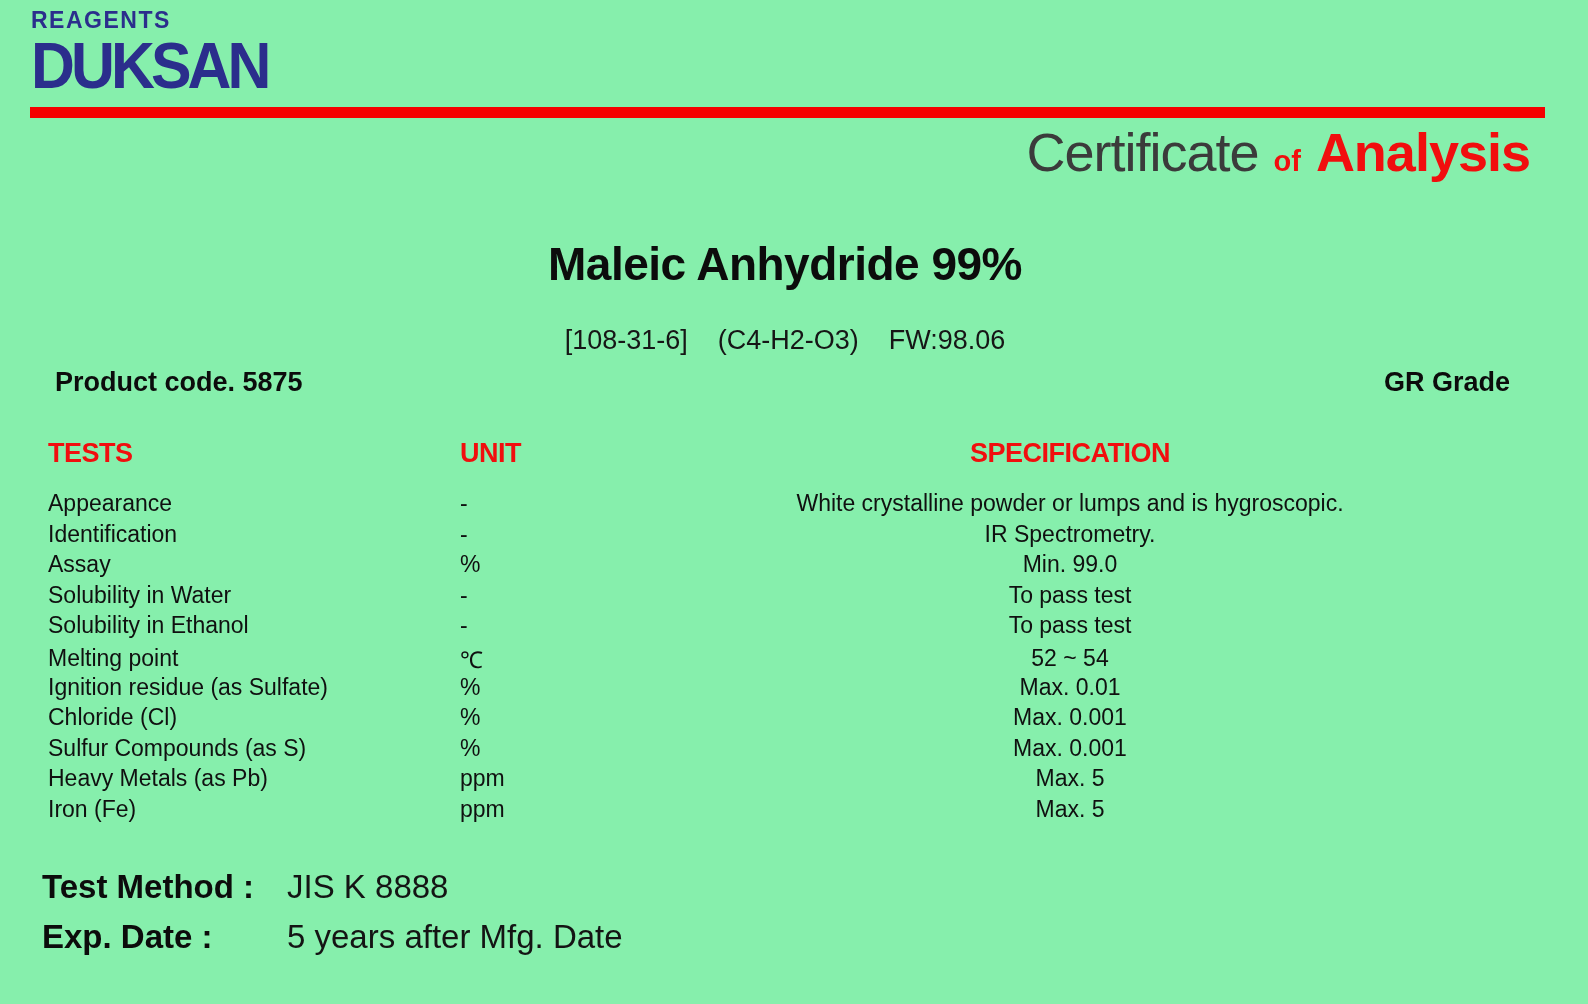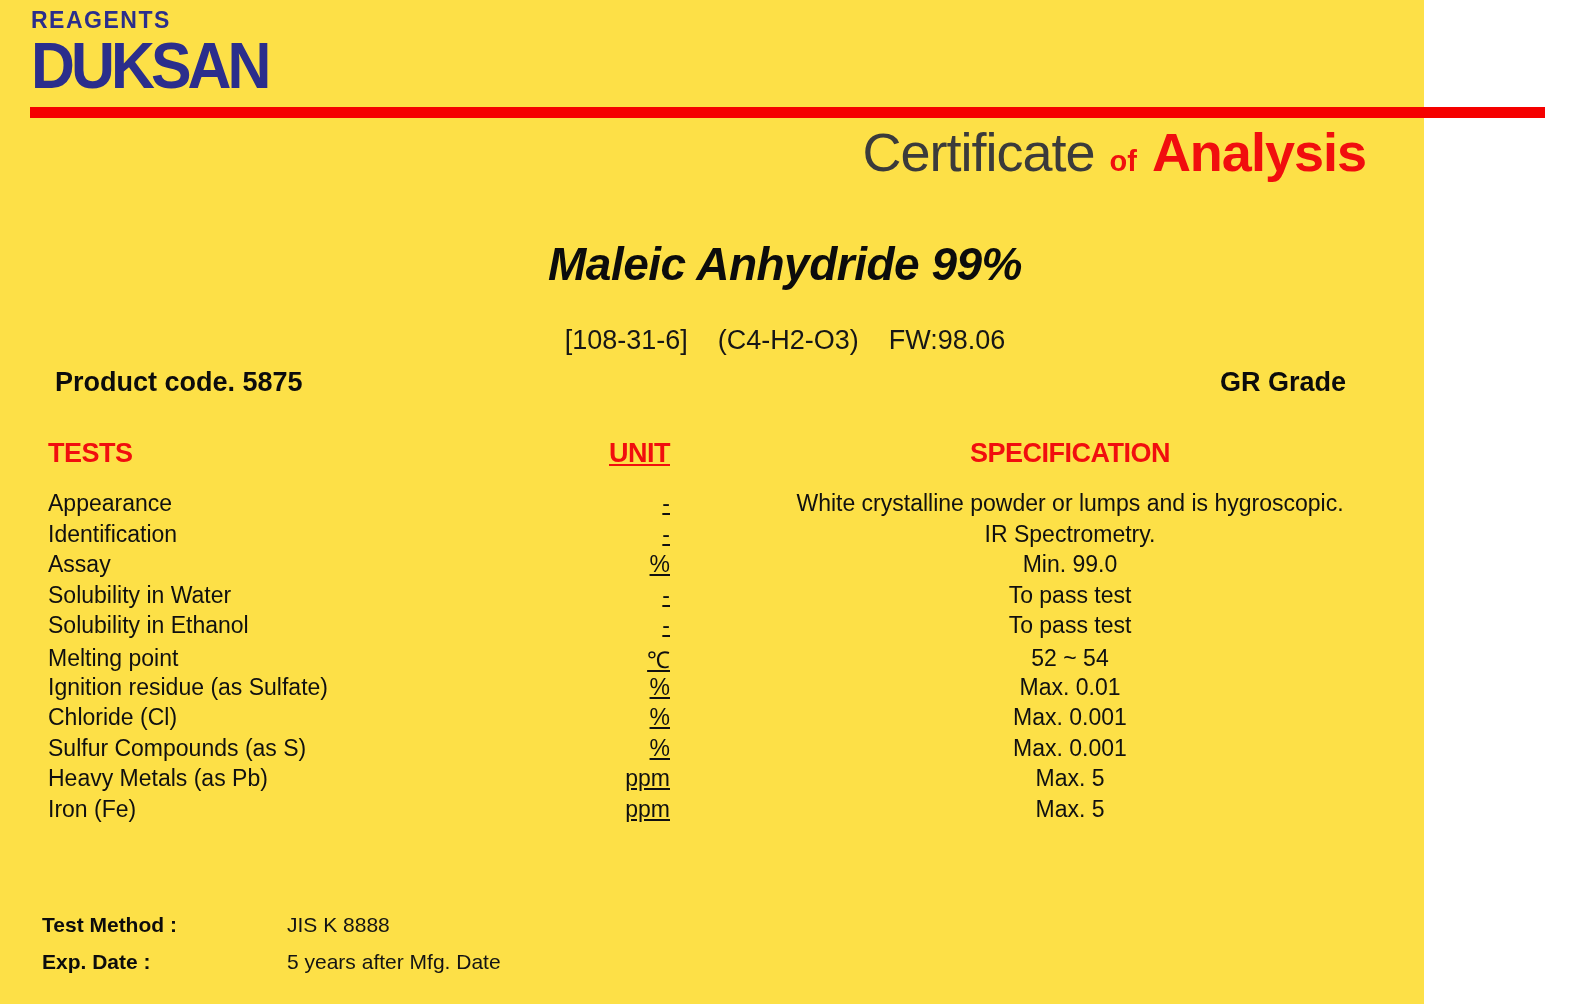--- a/index.html
+++ b/index.html
@@ -3,21 +3,21 @@
 <meta charset="utf-8">
 <style>
   * { margin:0; padding:0; box-sizing:border-box; }
   html,body { background:#ffffff; }
   body {
     width:1588px; height:1004px;
     font-family:"Liberation Sans", sans-serif;
     color:#141414;
     overflow:hidden;
   }
-  .page { position:relative; width:1424px; height:1004px; background:#fde047; }
+  .page { position:relative; width:1588px; height:1004px; background:#86efac; }
 
   
   .logo { position:absolute; left:31px; top:9px; }
   .logo-reagents {
     color:#2b2e8c; font-size:23px; font-weight:700; letter-spacing:1.5px;
     line-height:1;
   }
   .logo-duksan {
     color:#2b2e8c; font-size:62px; font-weight:700; letter-spacing:-4px;
     line-height:1; margin-top:2px; transform:scaleY(1.04) scaleX(0.98);
@@ -35,51 +35,51 @@
     position:absolute; top:121px; right:58px;
     display:flex; align-items:baseline; gap:15px; white-space:nowrap;
   }
   .coa-certificate { font-size:54px; font-weight:400; color:#3b3b3b; letter-spacing:-1px; }
   .coa-of { font-size:29px; font-weight:700; color:#f10e0e; }
   .coa-analysis { font-size:54px; font-weight:700; color:#f10e0e; letter-spacing:-1px; }
 
   
   .title {
     position:absolute; top:237px; left:0; width:1570px; text-align:center;
-    font-size:46px; font-weight:700; color:#0c0c0c; letter-spacing:-0.5px;font-style:italic;
+    font-size:46px; font-weight:700; color:#0c0c0c; letter-spacing:-0.5px;
   }
   .cas-line {
     position:absolute; top:325px; left:0; width:1570px;
     display:flex; justify-content:center; gap:30px;
     font-size:27px; color:#161616;
   }
   .code-grade-row {
     position:absolute; top:367px; left:55px; right:78px;
     display:flex; justify-content:space-between; align-items:baseline;
     font-size:27px; font-weight:700; color:#0c0c0c;gap:12px;
   }
 
   
   .spec-table { position:absolute; top:432px; left:48px; }
   .trow { display:grid; grid-template-columns:412px 210px 800px; align-items:center; }
   .trow.head { height:42px; margin-bottom:8px; }
   .trow.body-row { height:30.6px; }
   .cell-test  { text-align:left; }
-  .cell-unit  { text-align:right;text-decoration:underline; }
+  .cell-unit  { text-align:left; }
   .cell-spec  { text-align:center; }
   .trow.head .cell-test, .trow.head .cell-unit, .trow.head .cell-spec {
     color:#f10e0e; font-weight:700; font-size:27px; letter-spacing:-0.5px;
   }
   .trow.body-row > div { font-size:23px; color:#101010; white-space:nowrap;margin-top:8px; }
 
   
   .footer {
-    position:absolute; left:42px; top:906px;
-    display:grid; grid-template-columns:245px auto; row-gap:0;
-    font-size:21px; line-height:37px;
+    position:absolute; left:42px; top:868px;
+    display:grid; grid-template-columns:245px auto; row-gap:13px;
+    font-size:33px; line-height:37px;
   }
   .footer .flabel { font-weight:700; color:#0c0c0c; }
   .footer .fvalue { font-weight:400; color:#141414; }
 </style>
 </head>
 <body>
 
 <div class="page">
 
   <div class="logo">

